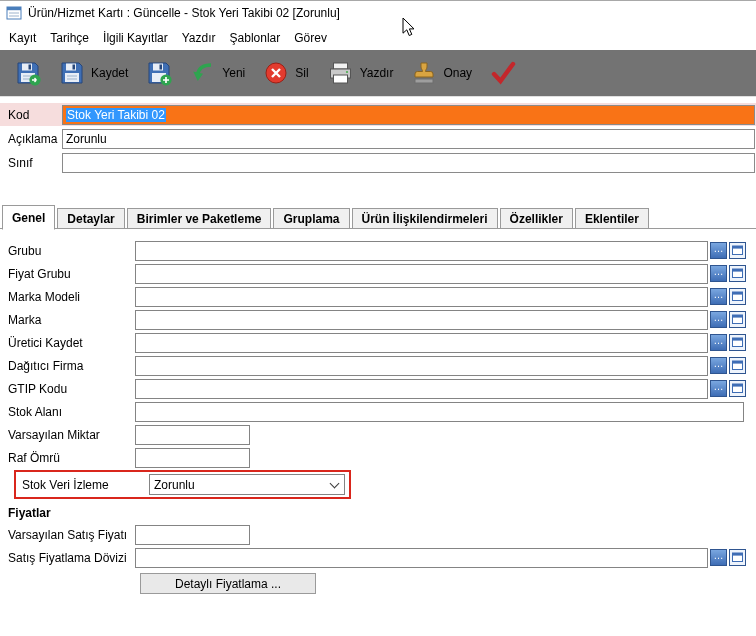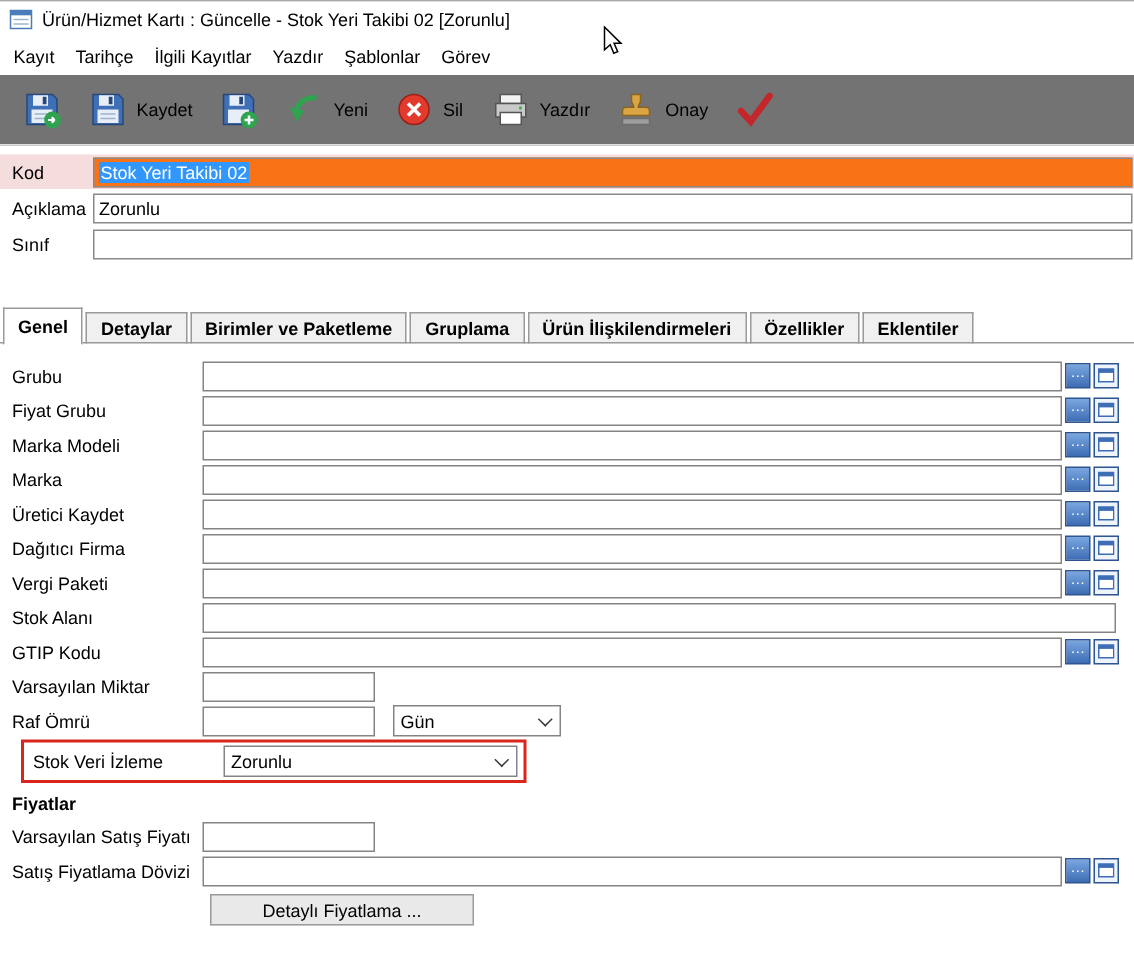--- a/index.html
+++ b/index.html
@@ -266,65 +266,48 @@
         <button class="sq ellipsis"></button>
         <button class="sq card">
           <svg width="11" height="11" viewBox="0 0 11 11">
             <rect x="0.5" y="1" width="10" height="8.5" fill="#fff" stroke="#3e6db5"></rect>
             <rect x="0.5" y="1" width="10" height="2.6" fill="#3e6db5"></rect>
           </svg>
         </button>
       </div>
     </div>
 
-    <div class="frow">
-      <span class="flabel">Vergi Paketi</span>
+
+    <div class="frow">
+      <span class="flabel">GTIP Kodu</span>
       <div class="field long"></div>
       <div class="lookup-btns">
         <button class="sq ellipsis"></button>
         <button class="sq card">
           <svg width="11" height="11" viewBox="0 0 11 11">
             <rect x="0.5" y="1" width="10" height="8.5" fill="#fff" stroke="#3e6db5"></rect>
             <rect x="0.5" y="1" width="10" height="2.6" fill="#3e6db5"></rect>
           </svg>
         </button>
       </div>
     </div>
 
     <div class="frow">
       <span class="flabel">Stok Alanı</span>
       <div class="field full"></div>
     </div>
 
     <div class="frow">
-      <span class="flabel">GTIP Kodu</span>
-      <div class="field long"></div>
-      <div class="lookup-btns">
-        <button class="sq ellipsis"></button>
-        <button class="sq card">
-          <svg width="11" height="11" viewBox="0 0 11 11">
-            <rect x="0.5" y="1" width="10" height="8.5" fill="#fff" stroke="#3e6db5"></rect>
-            <rect x="0.5" y="1" width="10" height="2.6" fill="#3e6db5"></rect>
-          </svg>
-        </button>
-      </div>
-    </div>
-
-    <div class="frow">
       <span class="flabel">Varsayılan Miktar</span>
       <div class="field small"></div>
     </div>
 
     <div class="frow">
       <span class="flabel">Raf Ömrü</span>
       <div class="field small"></div>
-      <div class="combo unit">
-        <span>Gün</span>
-        <span class="chev"></span>
-      </div>
     </div>
 
     <div class="redbox-row">
       <div class="redbox">
         <span class="flabel">Stok Veri İzleme</span>
         <div class="combo">
           <span>Zorunlu</span>
           <span class="chev"></span>
         </div>
       </div>

